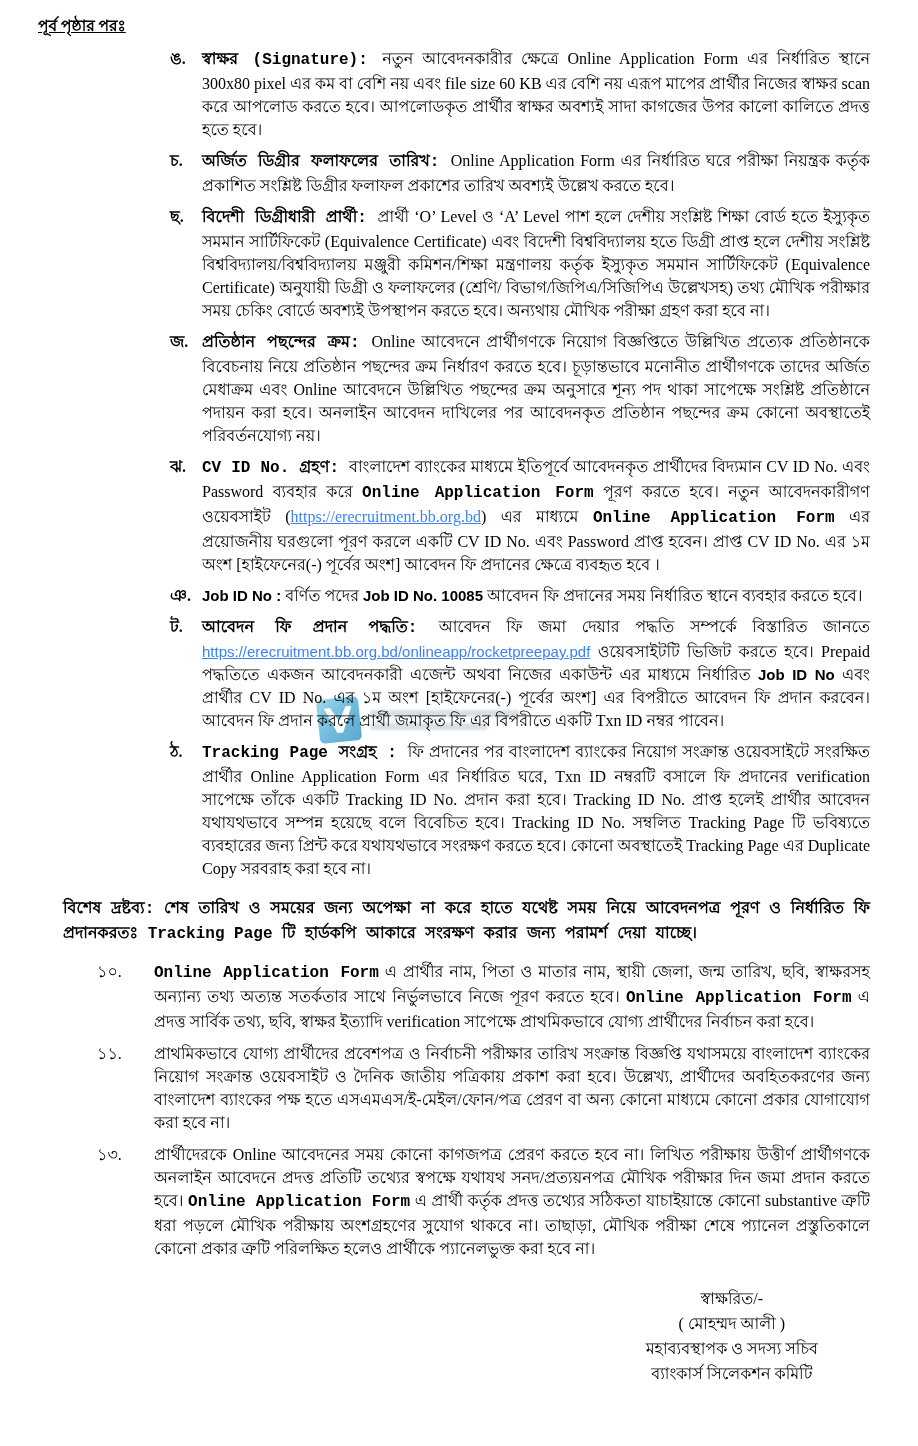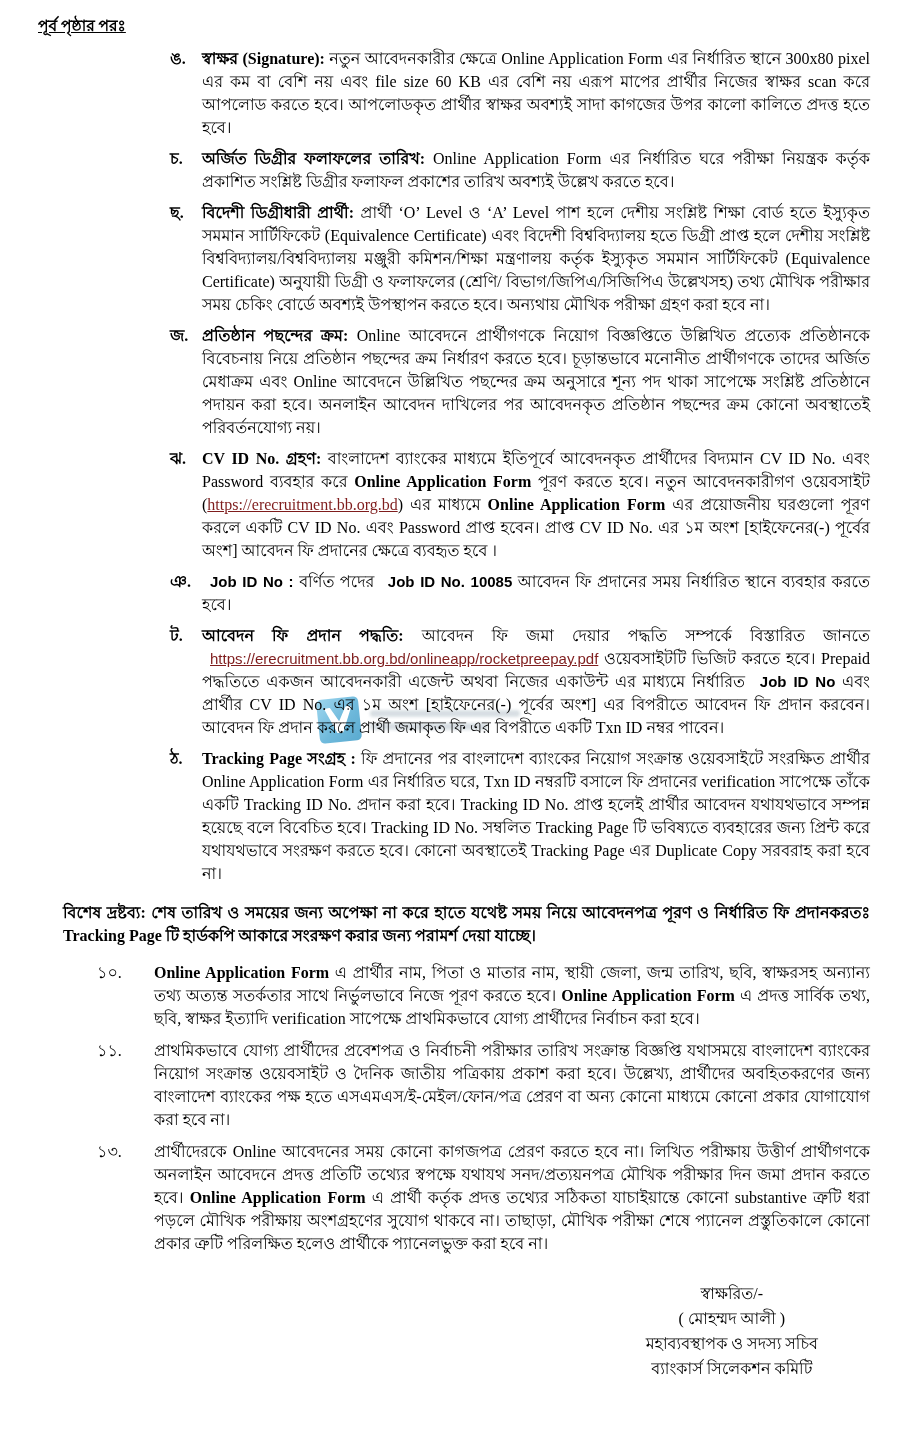--- a/index.html
+++ b/index.html
@@ -19,23 +19,23 @@
   .l-marker{flex:0 0 32px;font-weight:bold;}
   .item-body{flex:1;text-align:justify;}
   .special{margin:16px 28px 8px 63px;text-align:justify;}
   .numbered{margin:14px 28px 0 97px;}
   .n-item{display:flex;margin-bottom:9px;gap:26px;}
   .n-marker{flex:0 0 31px;}
   .sig{margin:26px 80px 0 0;display:flex;justify-content:flex-end;}
   .sig-inner{text-align:center;}
   .sig-line{line-height:25px;}
   .sig-name{font-weight:normal;}
-  .seg-b{font-weight:bold;}
-  .seg-sans{font-family:"Liberation Sans",sans-serif;font-size:15px;margin-left:8px;}
-  .seg-link{color:#7f1d1d;text-decoration:underline;cursor:pointer;}
+  .seg-b{font-weight:bold;font-family:Liberation Mono, monospace;}
+  .seg-sans{font-family:"Liberation Sans",sans-serif;font-size:15px;}
+  .seg-link{color:#3b82f6;text-decoration:underline;cursor:pointer;}
   
   .watermark{
     position:absolute;left:318px;top:698px;z-index:0;
     display:flex;align-items:center;gap:10px;opacity:.85;
   }
   .wm-badge{
     width:42px;height:44px;border-radius:5px;position:relative;
     background:linear-gradient(135deg,#8fd0ec 0%,#57aed6 55%,#3e9cc8 100%);
     transform:rotate(-6deg);
   }

